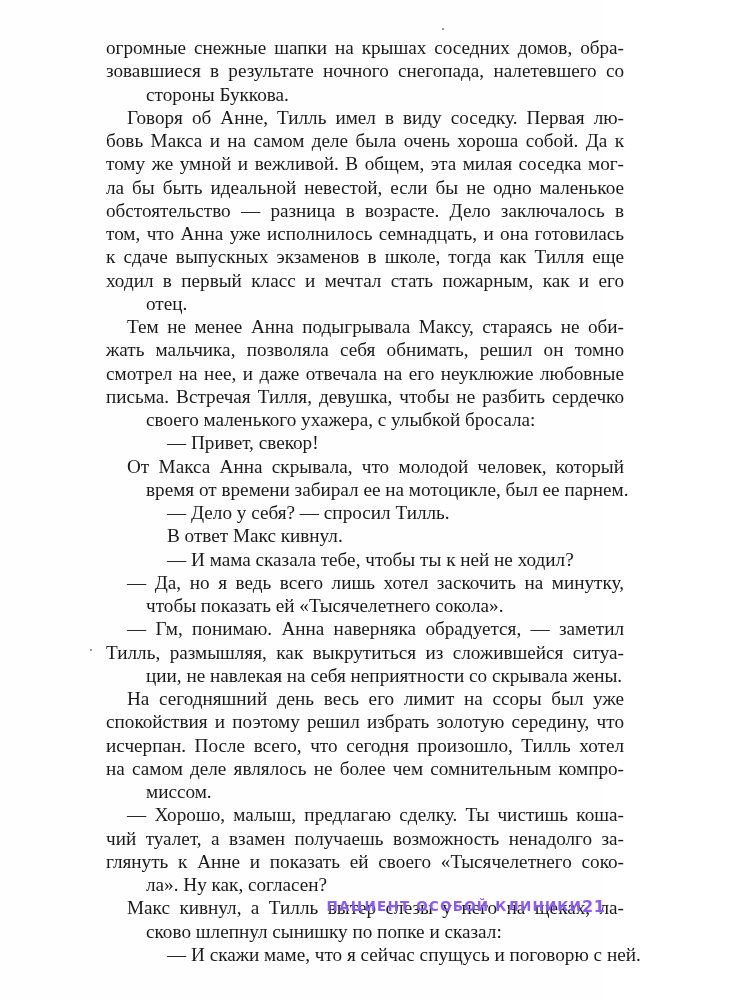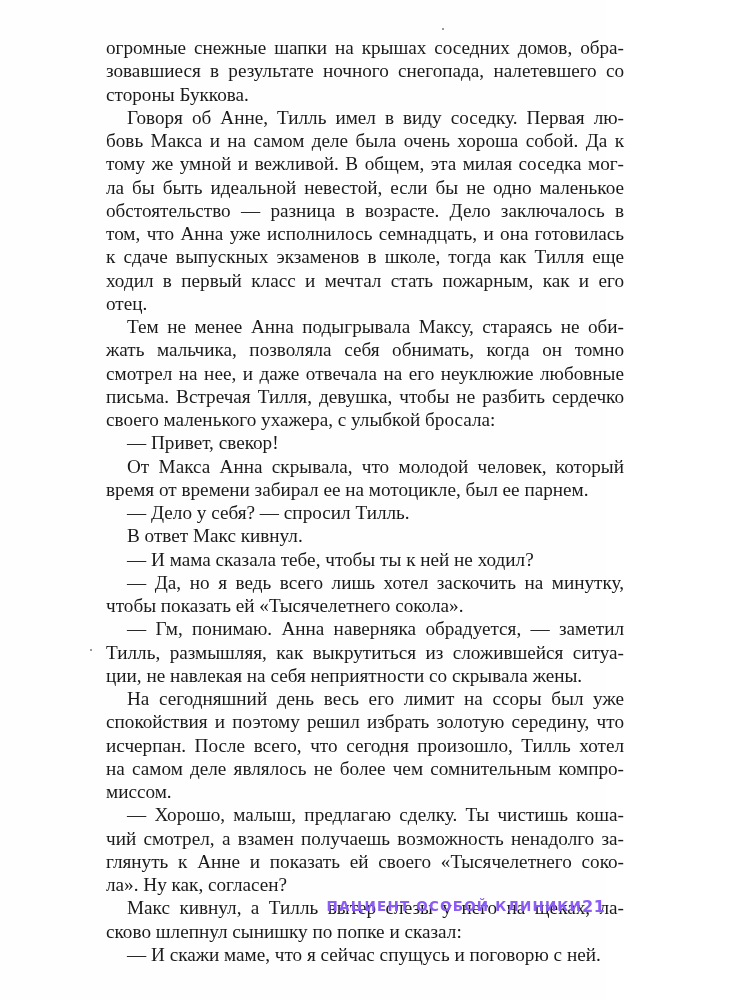--- a/index.html
+++ b/index.html
@@ -10,21 +10,21 @@
     }
     .text-block {
       position: absolute; left: 106px; top: 36px; width: 518px;
       font-family: "Liberation Serif", "DejaVu Serif", serif;
       font-size: 19.2px; line-height: 23.25px; color: #1a1a1a;
     }
     .line {
       display: block; height: 23.25px; white-space: nowrap;
       text-align: justify; text-align-last: justify;
     }
-    .line.last { text-align-last: left; }
+    .line.last { text-align-last: left; margin-left: 40px; }
     .line.indent { padding-left: 21px; }
     .footer {
       position: absolute; top: 894px; left: 310px; width: 312px; height: 24px;
       display: flex; justify-content: center; align-items: center;
       font-family: "DejaVu Sans", "Liberation Sans", sans-serif; color: #8b5cf6;
     }
     .running-title {
       font-size: 13.5px; font-weight: 700; letter-spacing: 1.2px;
     }
     .page-number { font-size: 16px; font-weight: 700; letter-spacing: 0.5px; }
@@ -44,42 +44,42 @@
       <span class="line indent">Говоря об Анне, Тилль имел в виду соседку. Первая лю-</span>
       <span class="line">бовь Макса и на самом деле была очень хороша собой. Да к</span>
       <span class="line">тому же умной и вежливой. В общем, эта милая соседка мог-</span>
       <span class="line">ла бы быть идеальной невестой, если бы не одно маленькое</span>
       <span class="line">обстоятельство — разница в возрасте. Дело заключалось в</span>
       <span class="line">том, что Анна уже исполнилось семнадцать, и она готовилась</span>
       <span class="line">к сдаче выпускных экзаменов в школе, тогда как Тилля еще</span>
       <span class="line">ходил в первый класс и мечтал стать пожарным, как и его</span>
       <span class="line last">отец.</span>
       <span class="line indent">Тем не менее Анна подыгрывала Максу, стараясь не оби-</span>
-      <span class="line">жать мальчика, позволяла себя обнимать, когда он томно</span>
+      <span class="line">жать мальчика, позволяла себя обнимать, решил он томно</span>
       <span class="line">смотрел на нее, и даже отвечала на его неуклюжие любовные</span>
       <span class="line">письма. Встречая Тилля, девушка, чтобы не разбить сердечко</span>
       <span class="line last">своего маленького ухажера, с улыбкой бросала:</span>
       <span class="line indent last">— Привет, свекор!</span>
       <span class="line indent">От Макса Анна скрывала, что молодой человек, который</span>
       <span class="line last">время от времени забирал ее на мотоцикле, был ее парнем.</span>
       <span class="line indent last">— Дело у себя? — спросил Тилль.</span>
       <span class="line indent last">В ответ Макс кивнул.</span>
       <span class="line indent last">— И мама сказала тебе, чтобы ты к ней не ходил?</span>
       <span class="line indent">— Да, но я ведь всего лишь хотел заскочить на минутку,</span>
       <span class="line last">чтобы показать ей «Тысячелетнего сокола».</span>
       <span class="line indent">— Гм, понимаю. Анна наверняка обрадуется, — заметил</span>
       <span class="line">Тилль, размышляя, как выкрутиться из сложившейся ситуа-</span>
       <span class="line last">ции, не навлекая на себя неприятности со скрывала жены.</span>
       <span class="line indent">На сегодняшний день весь его лимит на ссоры был уже</span>
       <span class="line">спокойствия и поэтому решил избрать золотую середину, что</span>
       <span class="line">исчерпан. После всего, что сегодня произошло, Тилль хотел</span>
       <span class="line">на самом деле являлось не более чем сомнительным компро-</span>
       <span class="line last">миссом.</span>
       <span class="line indent">— Хорошо, малыш, предлагаю сделку. Ты чистишь коша-</span>
-      <span class="line">чий смотрел, а взамен получаешь возможность ненадолго за-</span>
+      <span class="line">чий туалет, а взамен получаешь возможность ненадолго за-</span>
       <span class="line">глянуть к Анне и показать ей своего «Тысячелетнего соко-</span>
       <span class="line last">ла». Ну как, согласен?</span>
       <span class="line indent">Макс кивнул, а Тилль вытер слезы у него на щеках, ла-</span>
       <span class="line last">сково шлепнул сынишку по попке и сказал:</span>
       <span class="line indent last">— И скажи маме, что я сейчас спущусь и поговорю с ней.</span>
     </div>
 
   <div class="footer">
     <span class="running-title">ПАЦИЕНТ ОСОБОЙ КЛИНИКИ</span>
     <span class="page-number">21</span>

